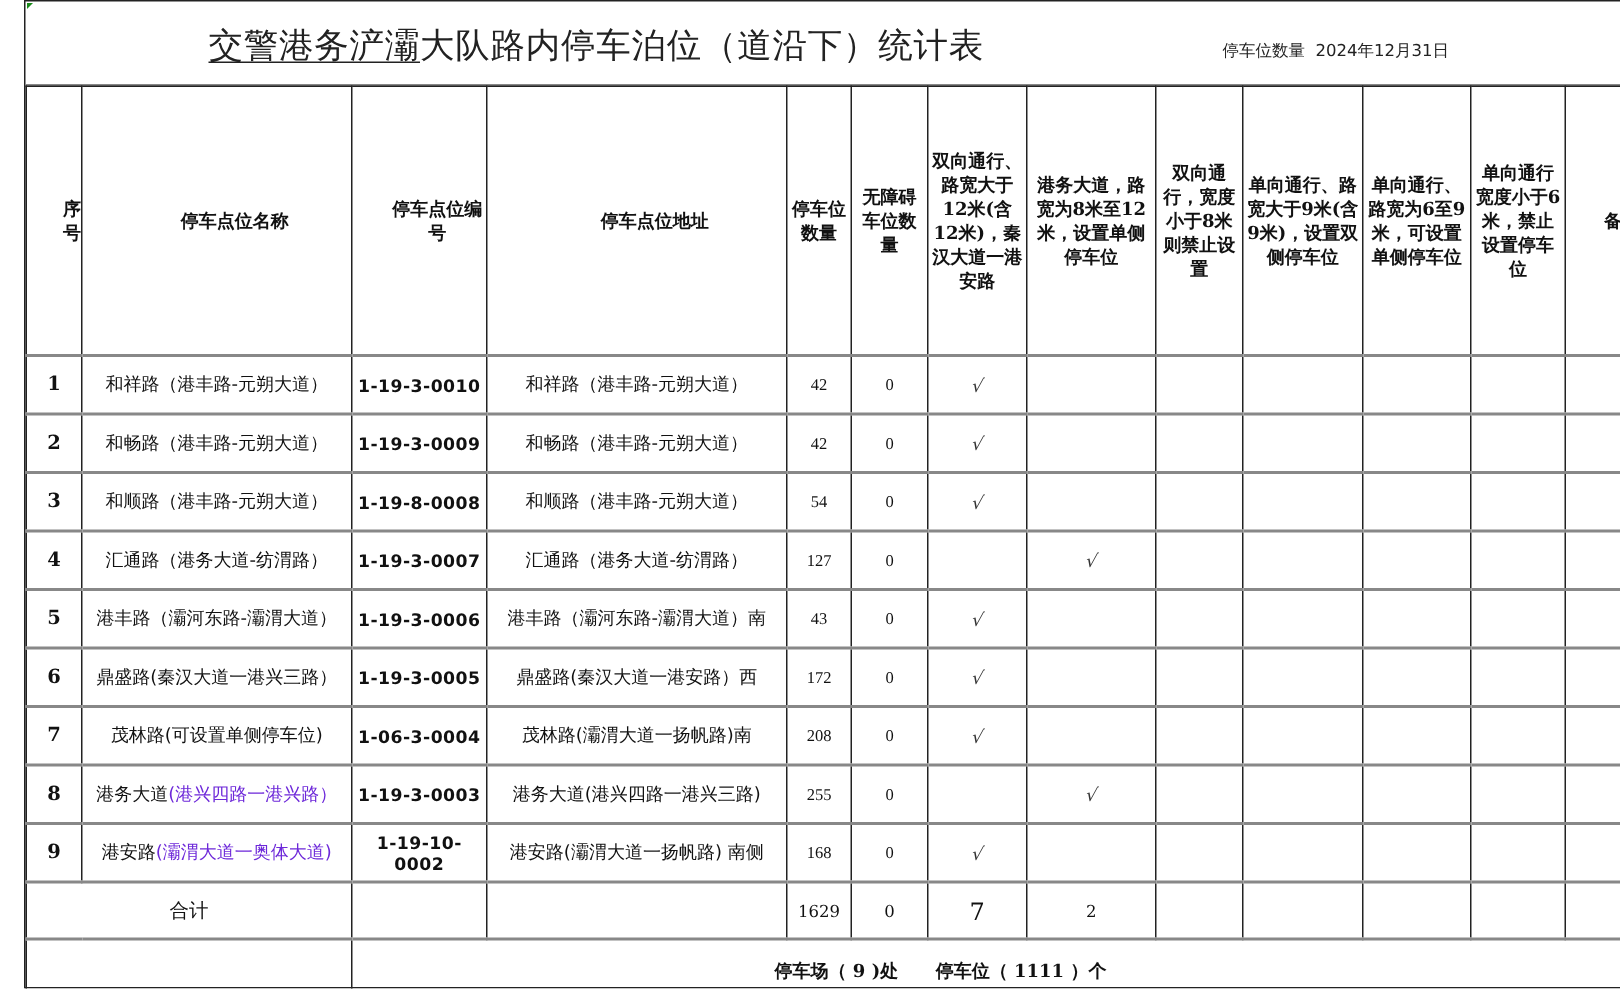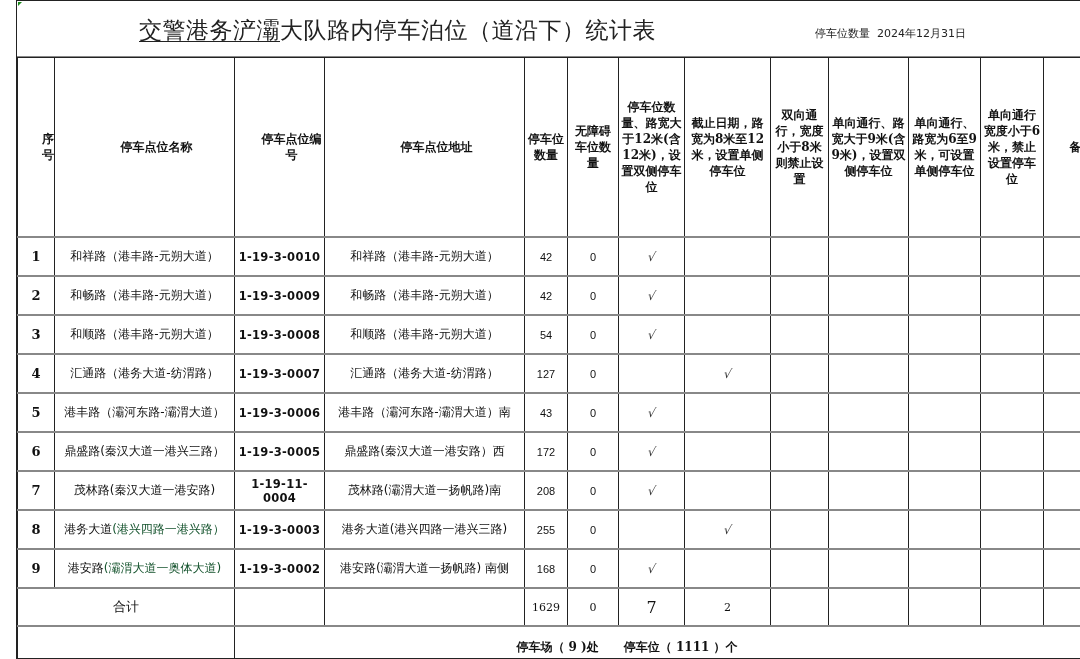--- a/index.html
+++ b/index.html
@@ -8,23 +8,23 @@
   .title-row { position: absolute; left: 0; top: 0; width: 1078px; height: 55px; border-bottom: 2px solid #888; }
   .title { position: absolute; left: 122px; top: 14px; font-size: 23px; letter-spacing: 0.5px; color: #222; }
   .title .u { text-decoration: underline; text-decoration-thickness: 1px; text-underline-offset: 3px; }
   .deadline { position: absolute; left: 798px; top: 25px; font-size: 11px; color: #222; }
   table { position: absolute; left: 0; top: 56px; border-collapse: collapse; table-layout: fixed; width: 1078px; }
   td { border: 1px solid #222; padding: 0; text-align: center; vertical-align: middle; overflow: hidden; }
   tr.hdr td { height: 178px; font-family: "DejaVu Serif", "Liberation Serif", serif; font-weight: bold; font-size: 12px; line-height: 16px; padding-left: 24px; }
   tr.hdr td.wrap { padding: 0 2px; }
   tr.data td { height: 37px; font-size: 12px; border-top: 2px solid #888; }
   tr.data td.seq { font-family: "DejaVu Serif", "Liberation Serif", serif; font-weight: bold; font-size: 13px; }
-  tr.data td.num { font-family: Liberation Sans, sans-serif; font-size: 11px; }
+  tr.data td.num { font-family: Liberation Serif, serif; font-size: 11px; }
   tr.data td.code { font-size: 11.5px; letter-spacing: 0.3px; font-weight: bold; }
-  tr.data td.gray-part .g { color: #14532d; }
+  tr.data td.gray-part .g { color: #6d28d9; }
   tr.total td { height: 36px; border-top: 2px solid #888; font-size: 13px; }
   tr.total td.num { font-family: "DejaVu Serif", "Liberation Serif", serif; font-size: 11px; }
   tr.total td.big { font-family: "DejaVu Serif", "Liberation Serif", serif; font-size: 16px; }
   tr.footer td { height: 38px; border-top: 2px solid #888; }
   .footer-text { font-family: "DejaVu Serif", "Liberation Serif", serif; font-weight: bold; font-size: 12px; white-space: pre; margin-left: 48px; }
   .check { display: inline-block; font-size: 12px; color: #333; font-style: italic; transform: skewX(-10deg); }
   .corner-mark { position: absolute; width: 0; height: 0; border-top: 4px solid #1a8a1a; border-right: 4px solid transparent; }
 </style>
 </head>
 <body>
@@ -53,22 +53,22 @@
         <col style="width:52px">
     </colgroup>
     <tbody id="tbody">
       <tr class="hdr">
         <td>序号</td>
         <td>停车点位名称</td>
         <td>停车点位编号</td>
         <td>停车点位地址</td>
         <td class="wrap">停车位数量</td>
         <td class="wrap">无障碍车位数量</td>
-        <td class="wrap">停车位数量、路宽大于12米(含12米)，设置双侧停车位</td>
-        <td class="wrap">截止日期，路宽为8米至12米，设置单侧停车位</td>
+        <td class="wrap">双向通行、路宽大于12米(含12米)，秦汉大道一港安路</td>
+        <td class="wrap">港务大道，路宽为8米至12米，设置单侧停车位</td>
         <td class="wrap">双向通行，宽度小于8米则禁止设置</td>
         <td class="wrap">单向通行、路宽大于9米(含9米)，设置双侧停车位</td>
         <td class="wrap">单向通行、路宽为6至9米，可设置单侧停车位</td>
         <td class="wrap">单向通行宽度小于6米，禁止设置停车位</td>
         <td>备注</td>
       </tr>
     <tr class="data">
           <td class="seq">1</td>
           <td class="gray-part"><span>和祥路（港丰路-元朔大道）</span><span class="g"></span></td>
           <td class="code">1-19-3-0010</td>
@@ -94,21 +94,21 @@
           <td></td>
           <td></td>
           <td></td>
           <td></td>
           <td></td>
           <td></td>
         </tr>
         <tr class="data">
           <td class="seq">3</td>
           <td class="gray-part"><span>和顺路（港丰路-元朔大道）</span><span class="g"></span></td>
-          <td class="code">1-19-3-0008</td>
+          <td class="code">1-19-8-0008</td>
           <td>和顺路（港丰路-元朔大道）</td>
           <td class="num">54</td>
           <td class="num">0</td>
           <td><span class="check">√</span></td>
           <td></td>
           <td></td>
           <td></td>
           <td></td>
           <td></td>
           <td></td>
@@ -153,22 +153,22 @@
           <td><span class="check">√</span></td>
           <td></td>
           <td></td>
           <td></td>
           <td></td>
           <td></td>
           <td></td>
         </tr>
         <tr class="data">
           <td class="seq">7</td>
-          <td class="gray-part"><span>茂林路(秦汉大道一港安路)</span><span class="g"></span></td>
-          <td class="code">1-19-11-0004</td>
+          <td class="gray-part"><span>茂林路(可设置单侧停车位)</span><span class="g"></span></td>
+          <td class="code">1-06-3-0004</td>
           <td>茂林路(灞渭大道一扬帆路)南</td>
           <td class="num">208</td>
           <td class="num">0</td>
           <td><span class="check">√</span></td>
           <td></td>
           <td></td>
           <td></td>
           <td></td>
           <td></td>
           <td></td>
@@ -184,21 +184,21 @@
           <td><span class="check">√</span></td>
           <td></td>
           <td></td>
           <td></td>
           <td></td>
           <td></td>
         </tr>
         <tr class="data">
           <td class="seq">9</td>
           <td class="gray-part"><span>港安路</span><span class="g">(灞渭大道一奥体大道)</span></td>
-          <td class="code">1-19-3-0002</td>
+          <td class="code">1-19-10-0002</td>
           <td>港安路(灞渭大道一扬帆路) 南侧</td>
           <td class="num">168</td>
           <td class="num">0</td>
           <td><span class="check">√</span></td>
           <td></td>
           <td></td>
           <td></td>
           <td></td>
           <td></td>
           <td></td>

